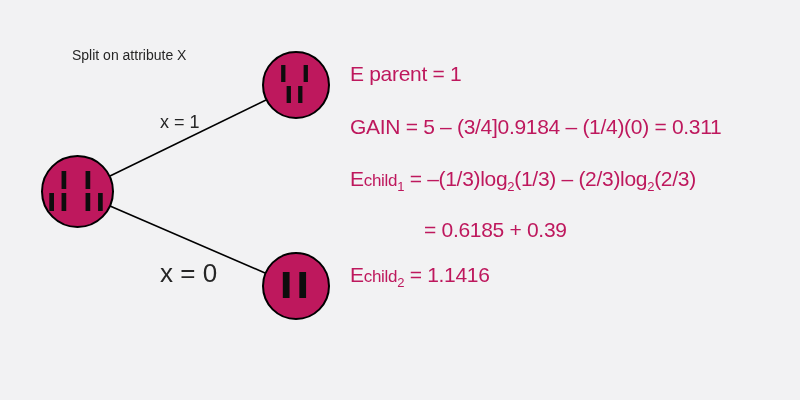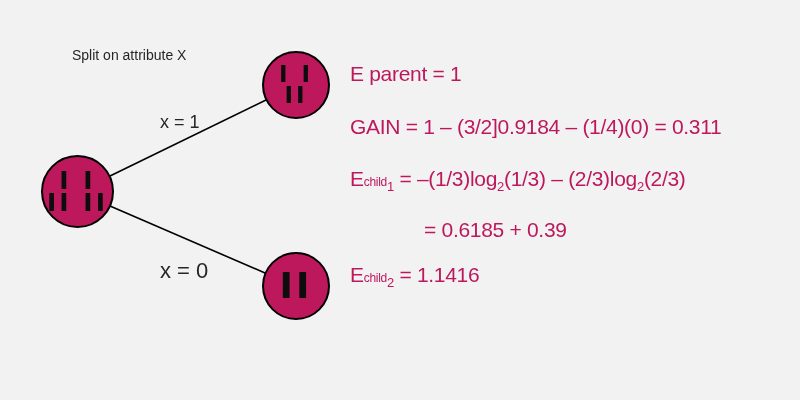--- a/index.html
+++ b/index.html
@@ -39,37 +39,37 @@
     white-space: pre;
     text-align: center;
   }
   .node-child1 .tally { font-size: 23px; line-height: 21px; }
   .node-child0 .tally { font-size: 36px; line-height: 36px; letter-spacing: 3px; }
 
   
   .label { position: absolute; white-space: pre; }
   .split-title { left: 72px; top: 47px; font-size: 14px; }
   .edge-label-x1 { left: 160px; top: 112px; font-size: 18px; }
-  .edge-label-x0 { left: 160px; top: 258px; font-size: 22px; }
+  .edge-label-x0 { left: 160px; top: 258px; font-size: 26px; }
 
   
   .formula {
     position: absolute;
     font-size: 21px;
     letter-spacing: -0.3px;
     white-space: pre;
     color: #be185d;
   }
   .f-eparent     { left: 350px; top: 62px;  }
   .f-gain        { left: 350px; top: 115px; }
   .f-echild1     { left: 350px; top: 167px; }
   .f-echild1sum  { left: 424px; top: 218px; }
   .f-echild2     { left: 350px; top: 263px; }
 
-  .seg-small { font-size: 12px; margin-top: 24px; }
+  .seg-small { font-size: 17px; margin-top: 24px; }
   .seg-sub   { font-size: 13px; vertical-align: -5px; }
 </style>
 </head>
 <body>
 
 <div class="stage">
 
   <svg class="edges" viewBox="0 0 800 400">
     <line x1="110" y1="176" x2="266" y2="100" stroke="#000000" stroke-width="1.6"></line>
     <line x1="110" y1="206" x2="265" y2="273" stroke="#000000" stroke-width="1.6"></line>
@@ -89,18 +89,18 @@
     <div class="tally">II</div>
   </div>
 
   <div class="label edge-label-x0">x = 0</div>
 
   <div class="node node-child0">
     <div class="tally">II</div>
   </div>
 
   <div class="formula f-eparent"><span>E parent = 1</span></div>
-  <div class="formula f-gain"><span>GAIN = 1 – (3/2]0.9184 – (1/4)(0) = 0.311</span></div>
+  <div class="formula f-gain"><span>GAIN = 5 – (3/4]0.9184 – (1/4)(0) = 0.311</span></div>
   <div class="formula f-echild1"><span>E</span><span class="seg-small">child</span><span class="seg-sub">1</span><span> = –(1/3)log</span><span class="seg-sub">2</span><span>(1/3) – (2/3)log</span><span class="seg-sub">2</span><span>(2/3)</span></div>
   <div class="formula f-echild1sum"><span>= 0.6185 + 0.39</span></div>
   <div class="formula f-echild2"><span>E</span><span class="seg-small">child</span><span class="seg-sub">2</span><span> = 1.1416</span></div>
 
 </div>
 
 </body></html>

